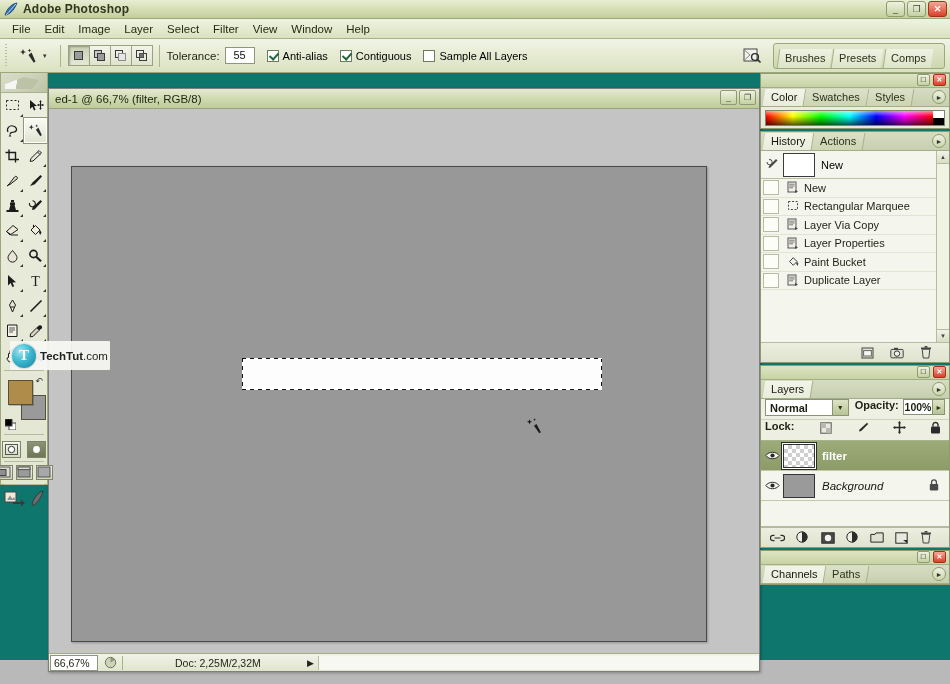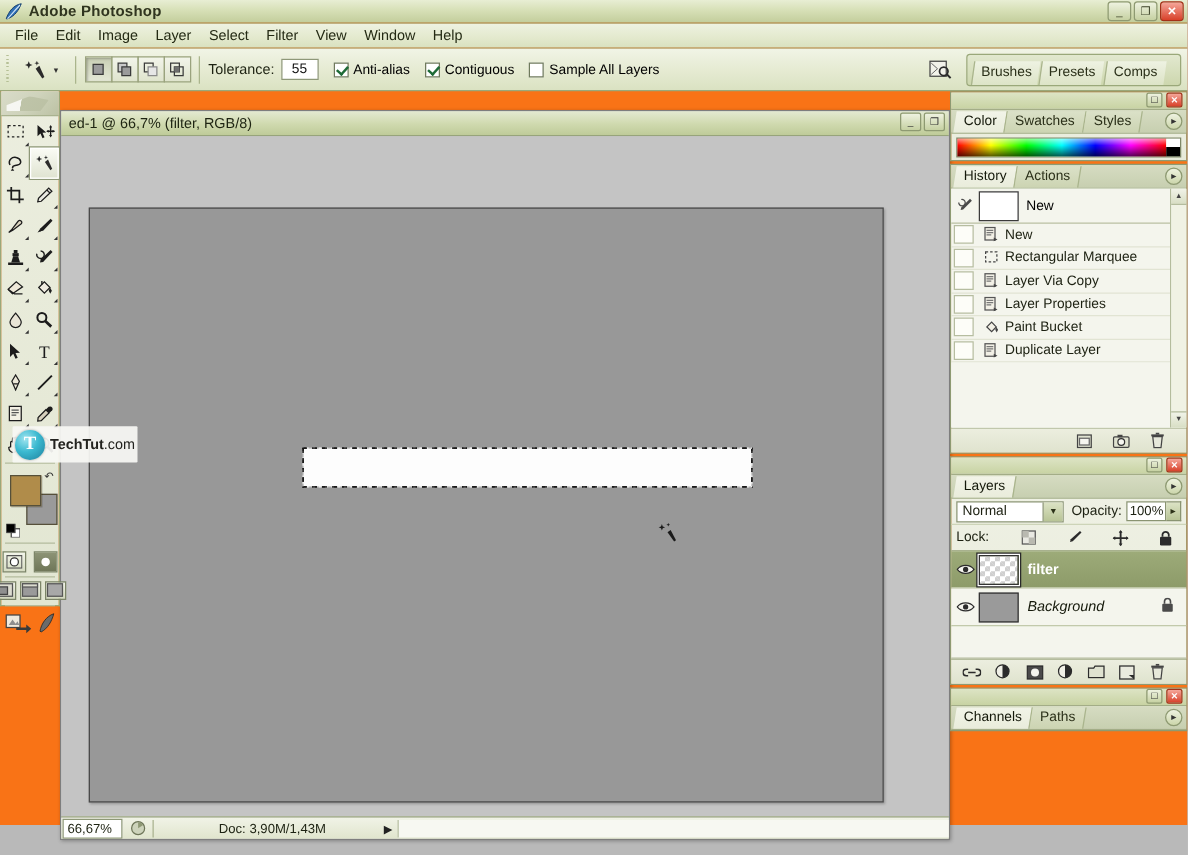--- a/index.html
+++ b/index.html
@@ -8,21 +8,21 @@
     margin: 0; padding: 0;
     width: 950px; height: 684px;
     overflow: hidden;
     font-family: "Liberation Sans", sans-serif;
     font-size: 11px;
     background: #b9b9b9;
   }
   #app {
     position: relative;
     width: 950px; height: 660px;
-    background: #f97316;
+    background: #0f766e;
   }
 
   
   .titlebar {
     position: absolute; left: 0; top: 0; width: 950px; height: 19px;
     background: linear-gradient(to bottom, #e8eed4 0%, #d7e0b7 45%, #c3ce9c 100%);
     border-bottom: 1px solid #9aa87a;
     display: flex; align-items: center;
   }
   .ps-logo {
@@ -404,22 +404,22 @@
   .pal-footer {
     height: 20px; border-top: 1px solid #b4bc9d;
     background: linear-gradient(to bottom,#eceedf,#dfe3ce);
     display: flex; align-items: center; justify-content: flex-end;
     padding-right: 16px; gap: 14px;
   }
   .pf-ico { width: 15px; height: 15px; display:flex;align-items:center;justify-content:center; }
 
   
   .lay-row1, .lay-row2 {
-    display: flex; align-items: center; height: 21px;
-    padding: 0 4px; font-size: 11px; color: #1c2011;
+    display: flex; align-items: flex-start; height: 21px;
+    padding: 0 4px; font-size: 11px; color: #1c2011; font-weight: bold;
   }
   .lay-row1 { border-bottom: 1px solid #cdd4b8; }
   .lay-row2 { border-bottom: 1px solid #a8b18e; gap: 20px; }
   .blend-sel {
     width: 93px; height: 17px; border: 1px solid #8a9472;
     background: #fff; display: flex; align-items: center;
     padding-left: 4px; position: relative; font-size: 11px;
   }
   .blend-arrow {
     position: absolute; right: 0; top: 0; width: 16px; height: 15px;
@@ -832,21 +832,21 @@
 
     <div class="doc-status">
       <div class="zoom-box">66,67%</div>
       <div class="st-icon">
         <svg width="13" height="13" viewBox="0 0 13 13">
           <circle cx="6.5" cy="6.5" r="5.2" fill="#cdd3bb" stroke="#6d7558"></circle>
           <path d="M6.5 6.5 L6.5 1.8 A4.7 4.7 0 0 1 10.6 4 Z" fill="#8e9874"></path>
         </svg>
       </div>
       <div class="st-sep"></div>
-      <div class="doc-info">Doc: 3,90M/1,43M</div>
+      <div class="doc-info">Doc: 2,25M/2,32M</div>
       <div class="st-arrow">▶</div>
       <div class="st-trough"></div>
     </div>
   </div>
 
   <div class="dock">
 
     <div class="pal">
       <div class="pal-titlebar">
         <div class="pb min">☐</div>

